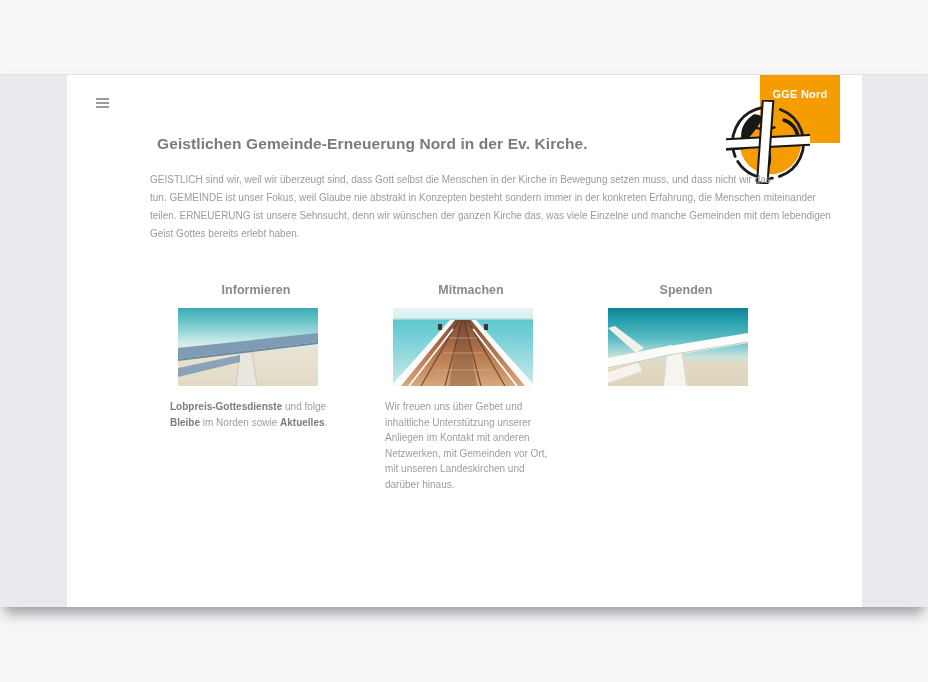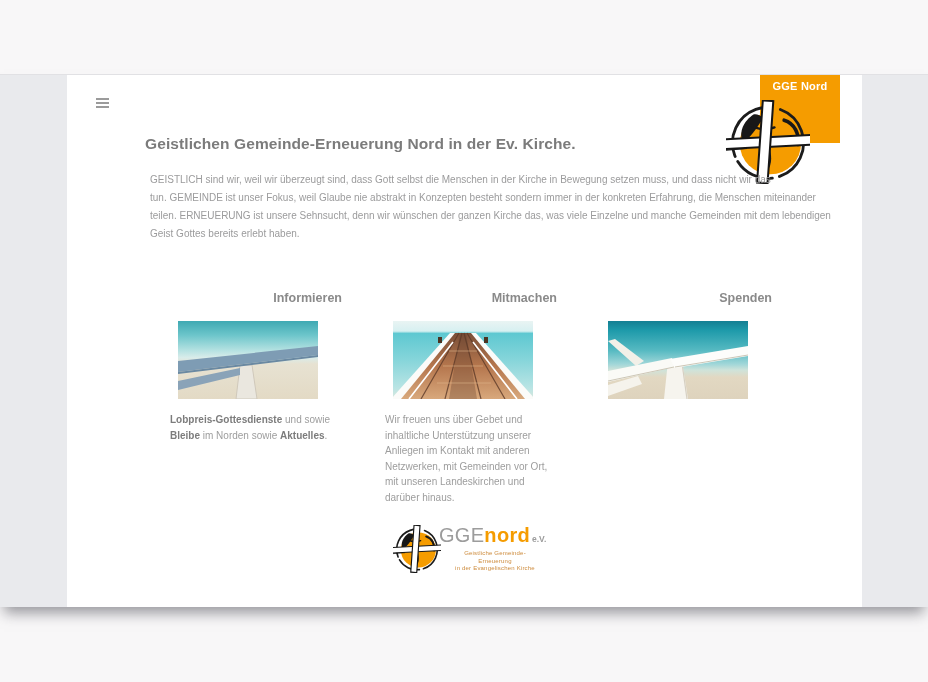--- a/index.html
+++ b/index.html
@@ -22,40 +22,40 @@
   
   .hamburger{position:absolute;left:29px;top:23px;width:14px;height:12px;background:none;border:0;padding:0;cursor:pointer;}
   .hamburger span{display:block;width:13px;height:2px;background:#9b9b9b;margin-bottom:2px;}
 
   
   .badge{
     position:absolute;left:693px;top:0;width:80px;height:68px;
     background:#F59C00;color:#ffffff;text-align:center;
     font-size:11px;font-weight:bold;letter-spacing:.2px;cursor:pointer;
   }
-  .badge span{display:block;padding-top:5px;}
+  .badge span{display:block;padding-top:13px;}
 
   
   .logo-top{position:absolute;left:659px;top:25px;width:84px;height:84px;}
 
   
   h1.page-title{
-    position:absolute;left:78px;top:60px;margin:0;
+    position:absolute;left:90px;top:60px;margin:0;
     font-size:15.5px;font-weight:bold;color:#7b7b7b;letter-spacing:.1px;
   }
   .intro{
     position:absolute;left:79px;top:92px;margin:4px;width:690px;
     font-size:10px;line-height:18px;color:#9b9b9c;white-space:pre-line;
   }
 
   
   .cols{position:absolute;left:103px;top:200px;display:flex;gap:33px;}
   .col{width:182px;}
   .col h3{
-    margin:16px;width:156px;text-align:right;
+    margin:8px;width:156px;text-align:center;
     font-size:12.5px;font-weight:bold;color:#8a8a8a;cursor:pointer;
   }
   .photo{display:block;width:140px;height:78px;margin:11px 0 0 8px;cursor:pointer;}
   .coltext{margin-top:13px;font-size:10px;line-height:15.5px;color:#9d9d9d;}
   .coltext p{margin:0 0 13px 0;white-space:pre-line;}
   .coltext strong{color:#7c7c7c;font-weight:bold;}
   .coltext strong[data-interactable="true"]{cursor:pointer;}
 
   
   .footer-logo{position:absolute;left:326px;top:450px;display:flex;align-items:center;}
@@ -128,21 +128,21 @@
                   <stop offset="1" stop-color="#e3dac5"></stop>
               </linearGradient>
             </defs>
             <rect width="140" height="78" fill="url(#sea1)"></rect>
             <polygon points="62,44 74,44 79,78 58,78" fill="#eae7df" stroke="#cfc8ba" stroke-width="1"></polygon>
             <polygon points="0,60 62,47 62,54 0,69" fill="#8aa3b8"></polygon>
             <polygon points="0,40 140,25 140,34 0,51" fill="#7e9cb4"></polygon>
             <polygon points="0,51 140,34 140,36 0,53" fill="#6a89a2"></polygon>
           </svg>
           <div class="coltext" data-interactable="false">
-            <p data-interactable="false"><strong data-interactable="true">Lobpreis-Gottesdienste</strong><span data-interactable="false"> und sowie
+            <p data-interactable="false"><strong data-interactable="true">Lobpreis-Gottesdienste</strong><span data-interactable="false"> und folge
 </span><strong data-interactable="true">Bleibe</strong><span data-interactable="false"> im Norden sowie </span><strong data-interactable="true">Aktuelles</strong><span data-interactable="false">.</span></p>
           </div>
         </div>
 
         <div class="col" data-interactable="false">
           <h3 data-interactable="true">Mitmachen</h3>
           <svg class="photo" data-interactable="true" viewBox="0 0 140 78" preserveAspectRatio="none">
             <defs>
               <linearGradient id="sea2" x1="0" y1="0" x2="0" y2="1">
                 <stop offset="0" stop-color="#e9f4f3"></stop>
@@ -199,30 +199,16 @@
             <polygon points="60,40 74,40 80,78 56,78" fill="#f6f4ee"></polygon>
             <path d="M74 42 L79 78" stroke="#d6d0c2" stroke-width="1.2"></path>
             <polygon points="0,50 64,37 67,46 0,61" fill="#fafaf6"></polygon>
             <polygon points="62,38 140,25 140,35 67,47" fill="#fdfdfb"></polygon>
             <path d="M0 60 L66 46 M67 46 L140 34" stroke="#ccc6b6" stroke-width="1"></path>
           </svg>
         </div>
 
       </div>
 
-      <div class="footer-logo" data-interactable="false">
-        <svg class="logo-bottom" data-interactable="false" viewBox="0 0 104 104">
-          <use href="#gge-logo" xlink:href="#gge-logo"></use>
-        </svg>
-        <div class="footer-text" data-interactable="false">
-          <div class="logotype" data-interactable="false">
-            <span class="lt-gge" data-interactable="false">GGE</span>
-              <span class="lt-nord" data-interactable="false">nord</span>
-              <span class="lt-ev" data-interactable="false">e.V.</span>
-          </div>
-          <div class="tagline" data-interactable="false">Geistliche Gemeinde-Erneuerung
-in der Evangelischen Kirche</div>
-        </div>
-      </div>
 
     </div>
   </div>
 </div>
 
 </body></html>

